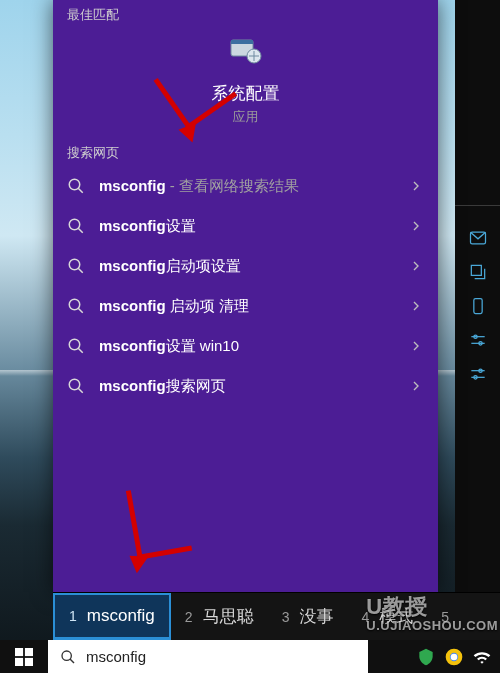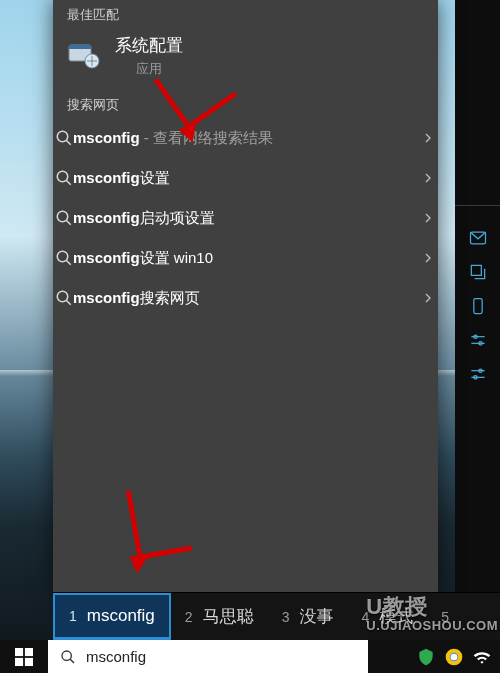--- a/index.html
+++ b/index.html
@@ -25,39 +25,39 @@
     background: #3a3a3a;
   }
   .right-strip .ico {
     position: absolute; left: 50%; transform: translateX(-50%);
     width: 20px; height: 20px; color: #4aa8d8;
   }
   .right-strip .ico svg { width: 100%; height: 100%; stroke: currentColor; fill: none; stroke-width: 1.5; }
 
   .search-panel {
     position: absolute; left: 53px; top: 0; width: 385px; height: 592px;
-    background: #404040; color: #d8d8d8;
+    background: #4c1d95; color: #d8d8d8;
     box-shadow: 0 0 20px rgba(0,0,0,0.6);
   }
   .section-header {
     font-size: 13px; color: #cfcfcf; padding: 6px 14px 4px;
   }
   .best-match {
     display: flex; align-items: center; gap: 14px;
-    padding: 6px 14px 12px; cursor: default;
+    padding: 6px 14px 12px; cursor: default; flex-direction: column;
   }
   .best-match .icon-box {
     width: 34px; height: 34px; display: flex; align-items: center; justify-content: center;
   }
   .best-match .title { font-size: 17px; color: #ffffff; }
   .best-match .subtitle { font-size: 13px; color: #9a9a9a; margin-top: 3px; text-align: center; }
 
   .result {
-    display: flex; align-items: center; gap: 0;
-    padding: 0 2px; height: 40px; cursor: default;
+    display: flex; align-items: center; gap: 14px;
+    padding: 0 14px; height: 40px; cursor: default;
   }
   .result .search-ico { width: 18px; height: 18px; flex: 0 0 18px; color: #d8d8d8; }
   .result .search-ico svg { width: 100%; height: 100%; stroke: currentColor; fill: none; stroke-width: 2; }
   .result .label { flex: 1; font-size: 15px; color: #ffffff; }
   .result .label .bold { font-weight: 600; }
   .result .label .suffix { color: #a0a0a0; font-weight: 400; }
   .result .chev { width: 16px; height: 16px; color: #bdbdbd; }
   .result .chev svg { width: 100%; height: 100%; stroke: currentColor; fill: none; stroke-width: 2; }
 
   .arrow {
@@ -235,20 +235,36 @@
     </span>
       </div>
       <div class="result">
     <span class="search-ico">
       <svg viewBox="0 0 24 24">
             <circle cx="10" cy="10" r="7"></circle>
             <line x1="21" y1="21" x2="15" y2="15"></line>
           </svg>
     </span>
     <span class="label">
+      <span class="bold">msconfig</span><span class="rest"> 启动项 清理</span><span class="suffix"></span>
+    </span>
+    <span class="chev">
+      <svg viewBox="0 0 24 24">
+            <polyline points="9,6 15,12 9,18"></polyline>
+          </svg>
+    </span>
+      </div>
+      <div class="result">
+    <span class="search-ico">
+      <svg viewBox="0 0 24 24">
+            <circle cx="10" cy="10" r="7"></circle>
+            <line x1="21" y1="21" x2="15" y2="15"></line>
+          </svg>
+    </span>
+    <span class="label">
       <span class="bold">msconfig</span><span class="rest">设置 win10</span><span class="suffix"></span>
     </span>
     <span class="chev">
       <svg viewBox="0 0 24 24">
             <polyline points="9,6 15,12 9,18"></polyline>
           </svg>
     </span>
       </div>
       <div class="result">
     <span class="search-ico">

